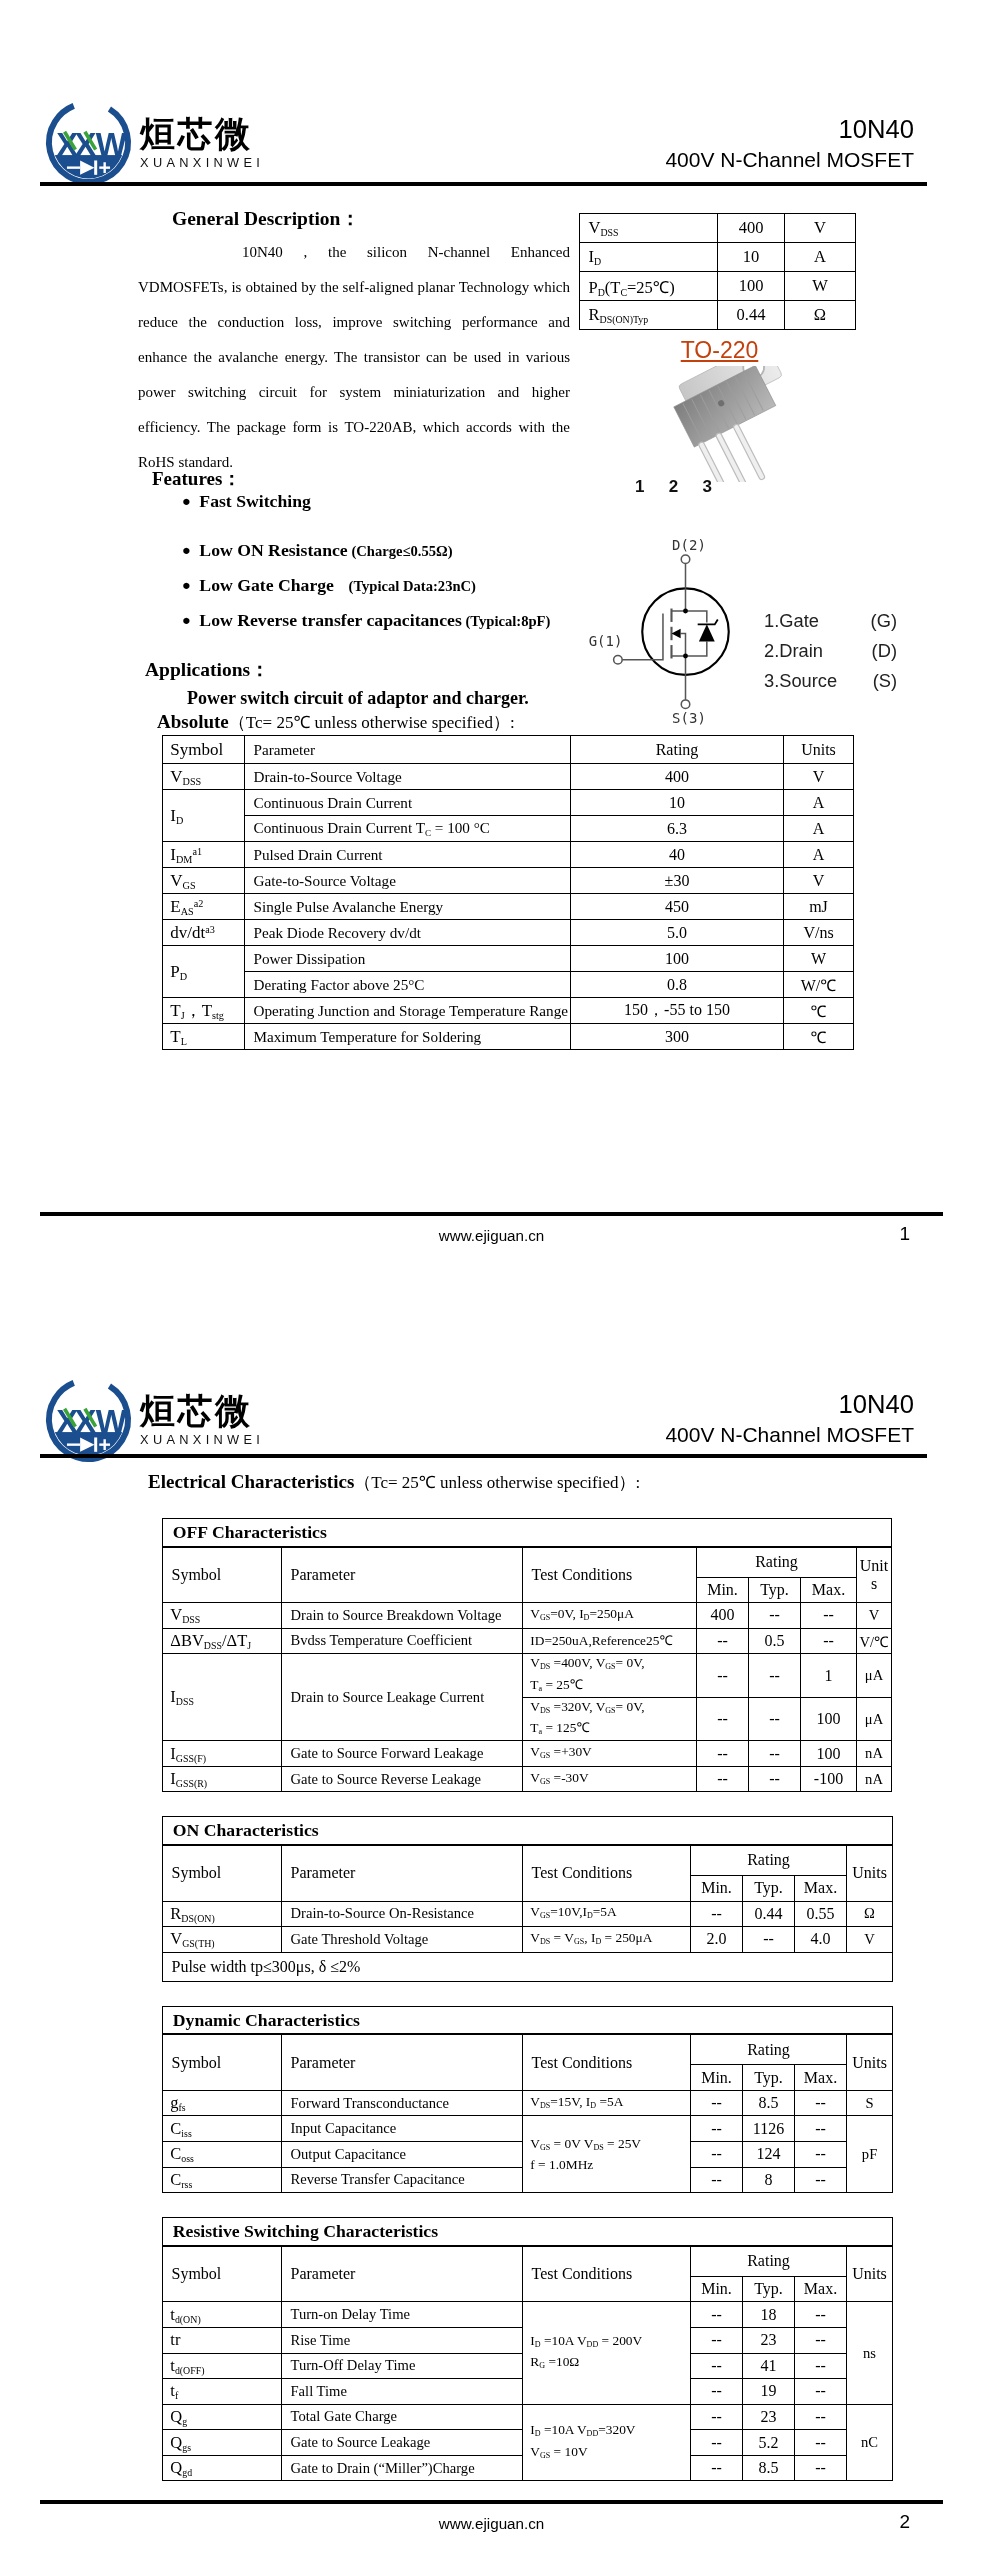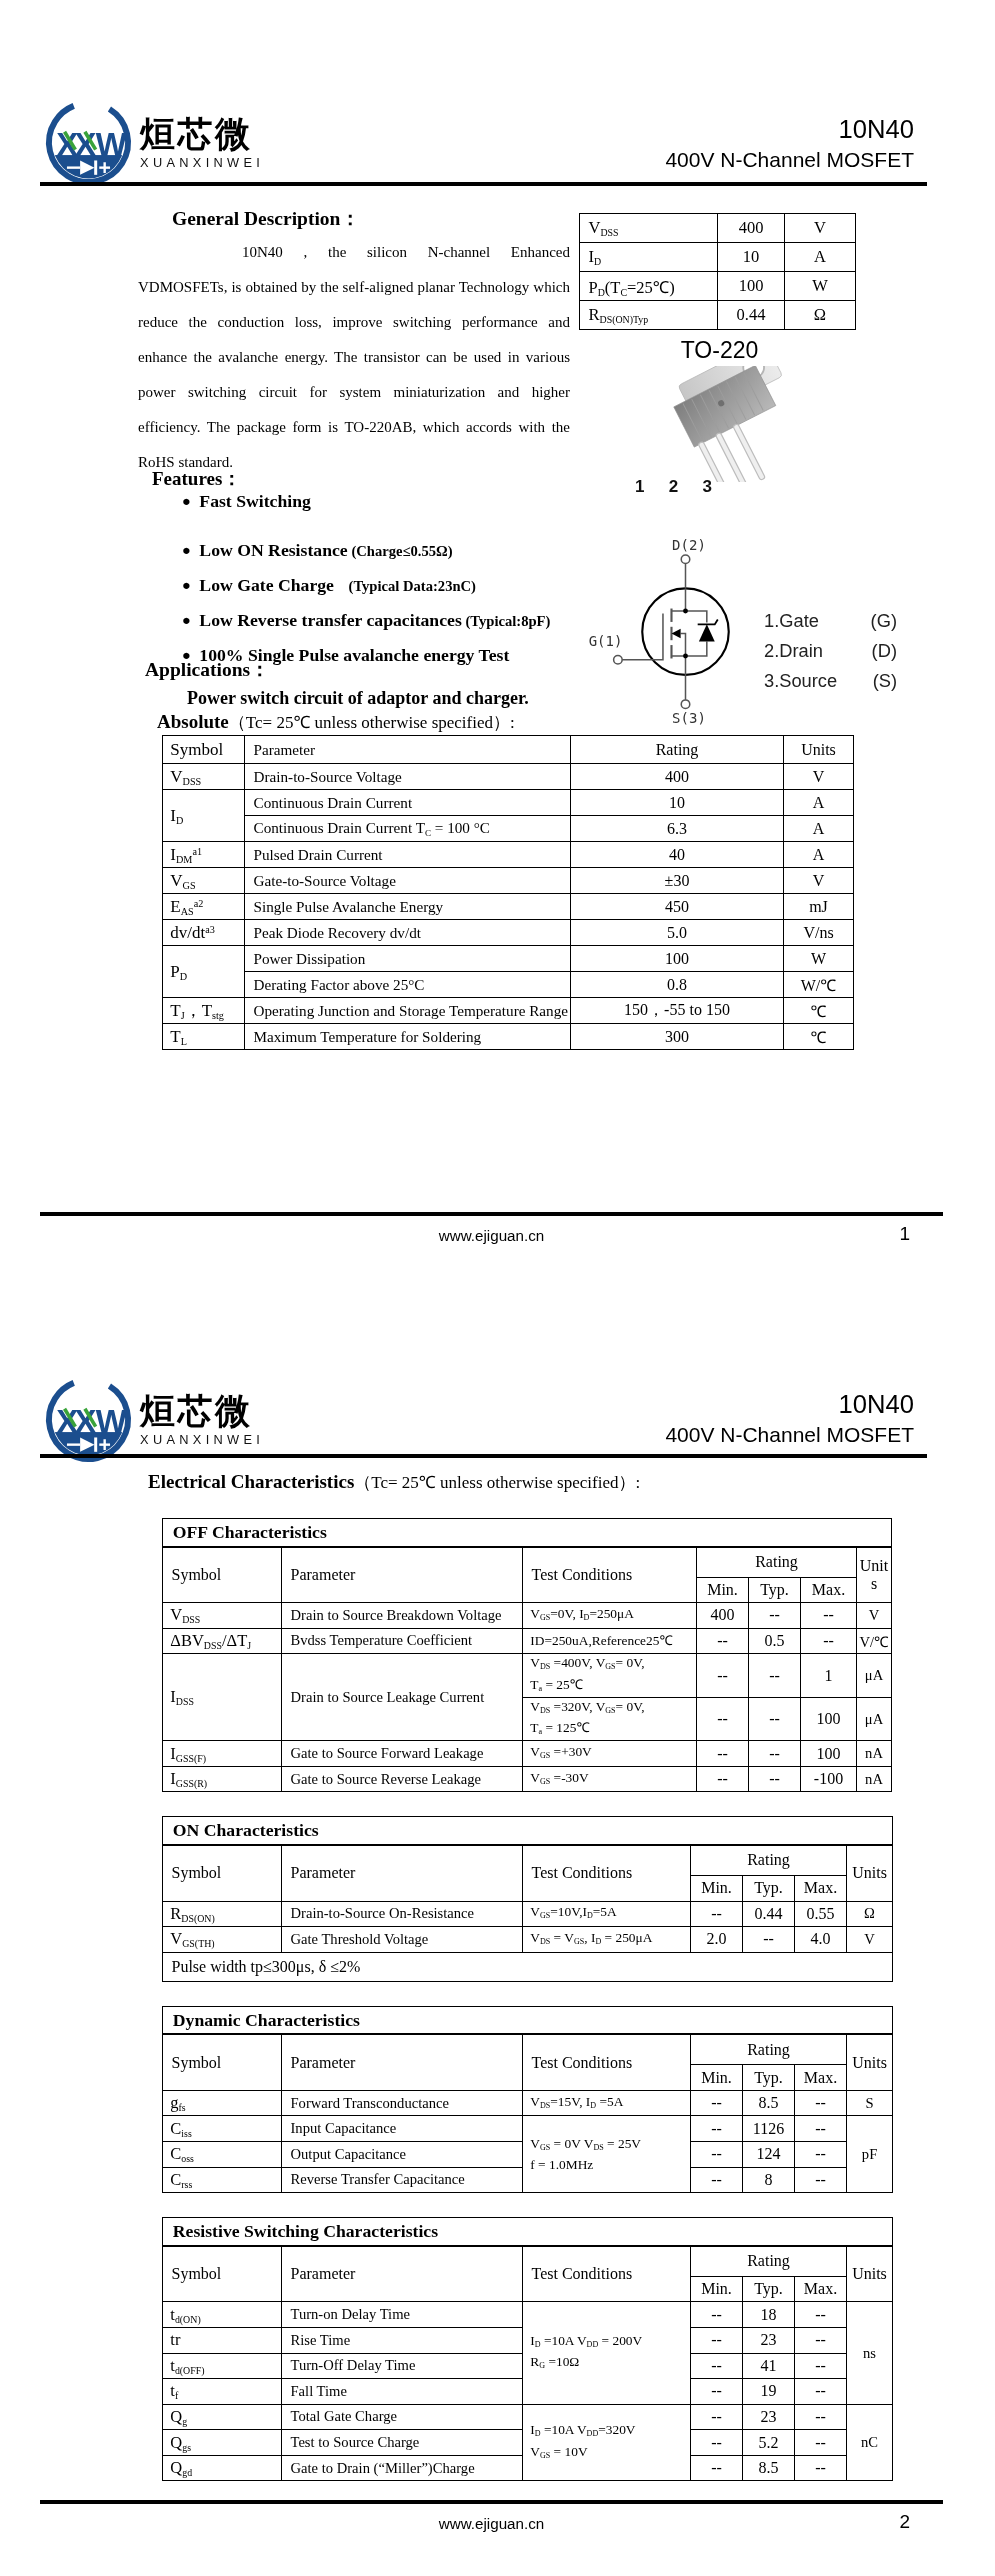--- a/index.html
+++ b/index.html
@@ -44,21 +44,21 @@
   .feat-note { font-size:14.6px; margin-left:3.7px; }
   .apps-title { position:absolute; left:145px; top:656px; font-size:19.5px; font-weight:bold; }
   .apps-text { position:absolute; left:187px; top:688px; font-size:18px;font-weight:bold; }
 
   
   .quick-table { position:absolute; left:579px; top:213px; width:276px; border-collapse:collapse; table-layout:fixed; }
   .quick-table td { border:1.8px solid #000; height:29px; font-size:16.5px; padding:0 2.4px; }
   .quick-table td.ql { padding-left:8.5px; }
   .quick-table td.qv, .quick-table td.qu { text-align:center; }
   .to-label { position:absolute; left:622px; top:337px; width:195px; text-align:center;
-              font-family:"Liberation Sans", sans-serif; font-size:23px; color:#000000; }
+              font-family:"Liberation Sans", sans-serif; font-size:23px; color:#c2410c;text-decoration:underline; }
   .to-art { position:absolute; left:628px; top:366px; }
   .to-pins { position:absolute; left:635px; top:477px; font-family:"Liberation Sans", sans-serif;
              font-weight:bold; font-size:17px; letter-spacing:9.8px; color:#111; }
   .sym-art { position:absolute; left:585px; top:539px; }
   .legend { position:absolute; left:764px; top:610px; width:133px;
             font-family:"Liberation Sans", sans-serif; font-size:18.3px; color:#222; }
   .legend-row { display:flex; justify-content:space-between; margin-bottom:8px; }
 
   
   .abs-title { position:absolute; left:157px; top:710px; font-size:17px; }
@@ -204,21 +204,20 @@
     </svg>
   </div>
   <div class="to-pins">1 2 3</div>
 
   <div class="feat-title">Features：</div>
   <ul class="feat-list">
     <li><span class="feat-bullet">●</span><span class="feat-main">Fast Switching</span><span class="feat-note"></span></li>
     <li><span class="feat-bullet">●</span><span class="feat-main">Low ON Resistance</span><span class="feat-note">(Charge≤0.55Ω)</span></li>
     <li><span class="feat-bullet">●</span><span class="feat-main">Low Gate Charge</span><span class="feat-note" style="margin-left:14.6px">(Typical Data:23nC)</span></li>
     <li><span class="feat-bullet">●</span><span class="feat-main">Low Reverse transfer capacitances</span><span class="feat-note">(Typical:8pF)</span></li>
-    <li><span class="feat-bullet">●</span><span class="feat-main">100% Single Pulse avalanche energy Test</span><span class="feat-note"></span></li>
   </ul>
 
   <div class="apps-title">Applications：</div>
   <div class="apps-text">Power switch circuit of adaptor and charger.</div>
 
   <div class="sym-art">
     <svg width="201" height="189" viewBox="0 0 330 310">
       <g stroke="#555" stroke-width="2.5" fill="none">
         <circle cx="165" cy="152" r="71" stroke="#000" stroke-width="3.5"></circle>
         <line x1="165" y1="81" x2="165" y2="40"></line>
@@ -633,21 +632,21 @@
         <td class="sym">Q<sub>g</sub></td>
         <td class="par">Total Gate Charge</td>
         <td class="tc" rowspan="3">I<sub>D</sub> =10A   V<sub>DD</sub>=320V<br>V<sub>GS</sub> = 10V</td>
         <td class="v">--</td>
         <td class="v">23</td>
         <td class="v">--</td>
         <td class="uni" rowspan="3">nC</td>
       </tr>
       <tr class="dr">
         <td class="sym">Q<sub>gs</sub></td>
-        <td class="par">Test to Source Charge</td>
+        <td class="par">Gate to Source Leakage</td>
         <td class="v">--</td>
         <td class="v">5.2</td>
         <td class="v">--</td>
       </tr>
       <tr class="dr">
         <td class="sym">Q<sub>gd</sub></td>
         <td class="par">Gate to Drain (“Miller”)Charge</td>
         <td class="v">--</td>
         <td class="v">8.5</td>
         <td class="v">--</td>

